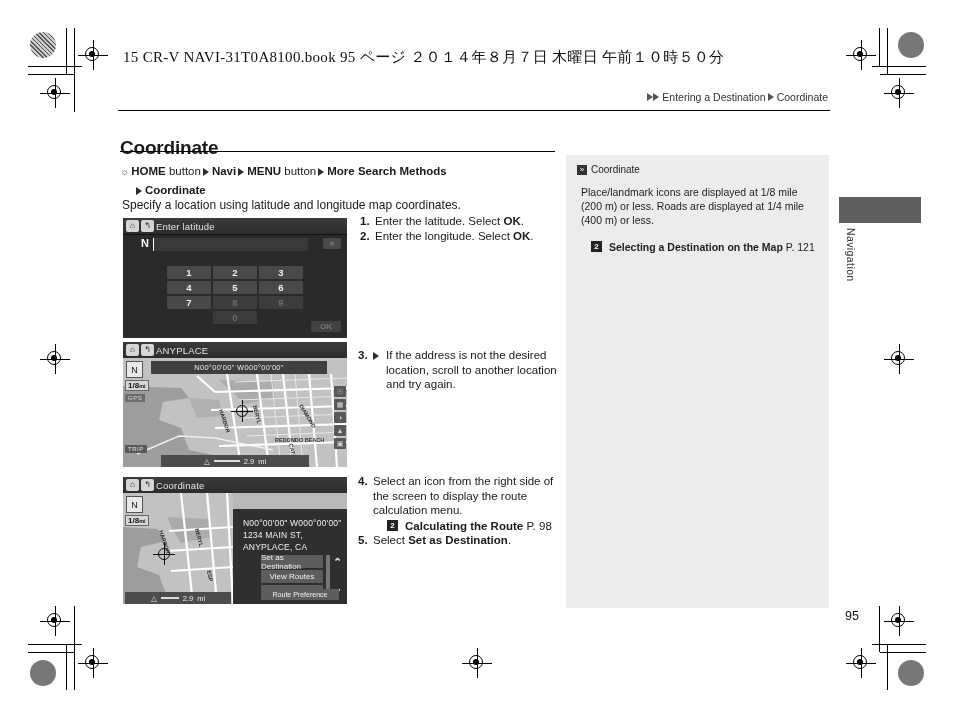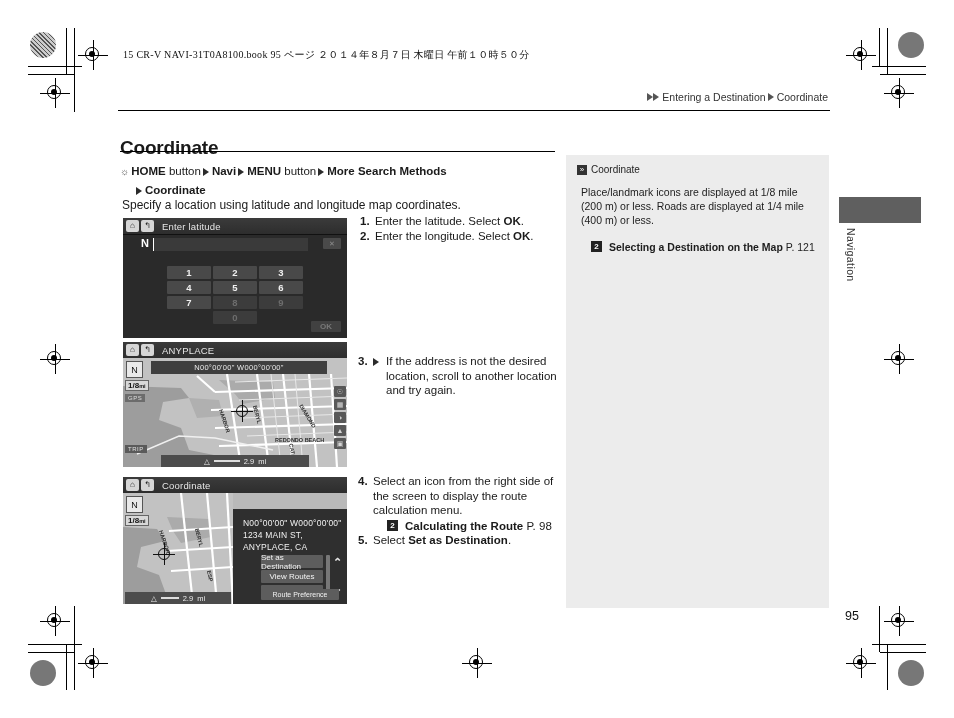--- a/index.html
+++ b/index.html
@@ -62,21 +62,21 @@
   .cropline {
     position: absolute;
     background: #000;
   }
 
   
   .filehdr {
     position: absolute;
     left: 123px; top: 48px;
     font-family: "Liberation Serif", serif;
-    font-size: 10px;
+    font-size: 15px;
     letter-spacing: .3px;
     color: #111;
     white-space: nowrap;
   }
   .breadcrumb {
     position: absolute;
     right: 126px; top: 91px;
     font-size: 10.5px;
     color: #333;
     white-space: nowrap;
@@ -168,21 +168,20 @@
     display: flex;
     align-items: center;
     justify-content: center;
     font-size: 8px;
     color: #222;
     line-height: 1;
   }
   .shot-title {
     color: #e6e6e6;
     font-size: 9.5px;
-    margin-left: 6px;
     letter-spacing: .2px;
   }
 
   
   #shot-lat { left: 123px; top: 218px; width: 224px; height: 120px; }
   .lat-input {
     position: absolute;
     left: 30px; top: 20px;
     width: 155px; height: 13px;
     background: #3a3a3a;
@@ -394,21 +393,21 @@
   }
 
   
   .steps { position: absolute; font-size: 11.5px; line-height: 14.5px; }
   .steps ol { margin: 0; padding: 0; list-style: none; }
   .steps li { position: relative; padding-left: 15px; margin-bottom: 0; }
   .steps li .num { position: absolute; left: 0; font-weight: bold; }
   .sub {
     position: relative;
     padding-left: 13px;
-    margin-top: 10px;
+    margin-top: 4px;
   }
   .sub .tri-b {
     position: absolute;
     left: 0; top: 4px;
     width: 0; height: 0;
     border-left: 6px solid #2b2b2b;
     border-top: 4.5px solid transparent;
     border-bottom: 4.5px solid transparent;
   }
   .ref {

